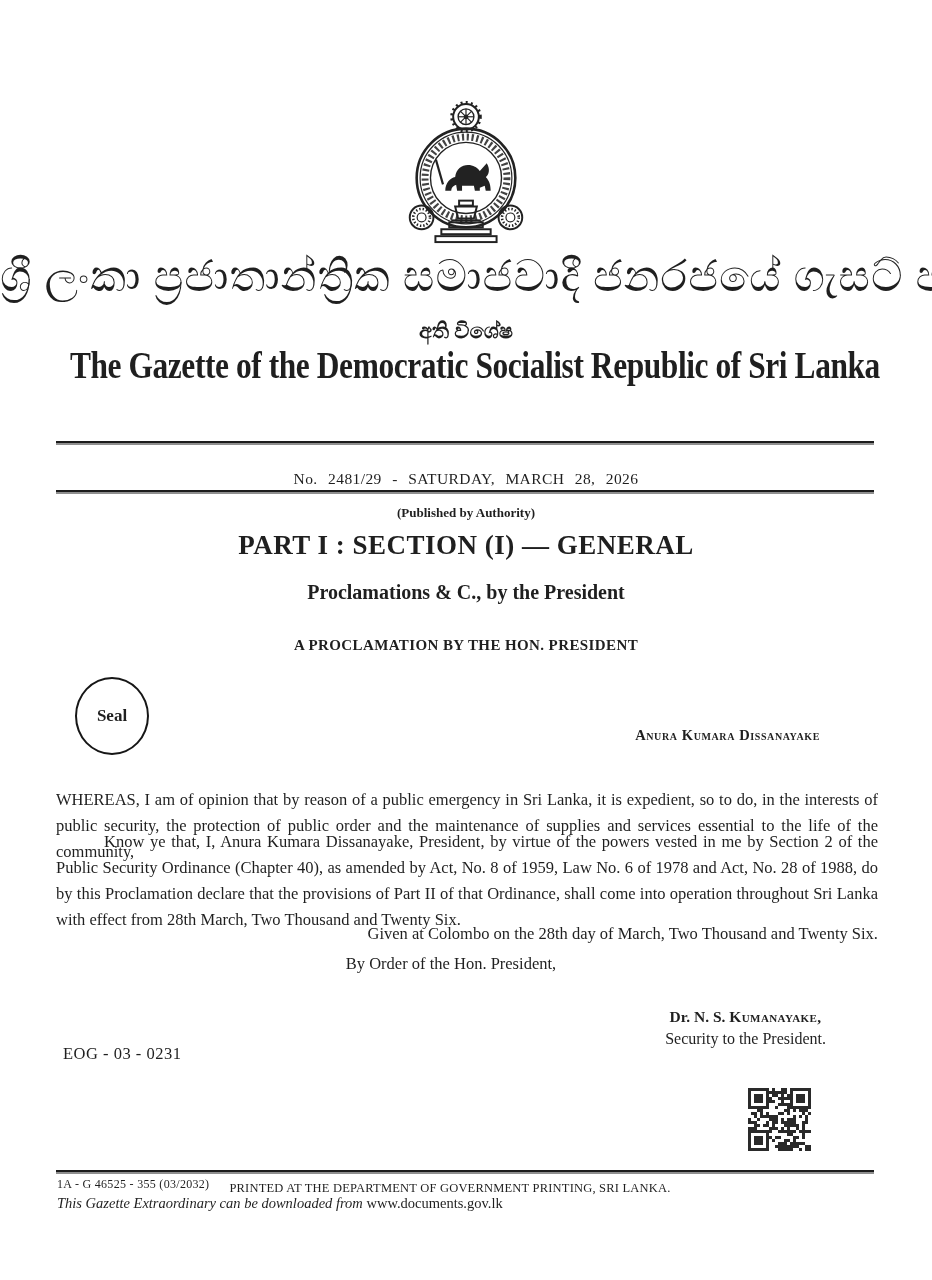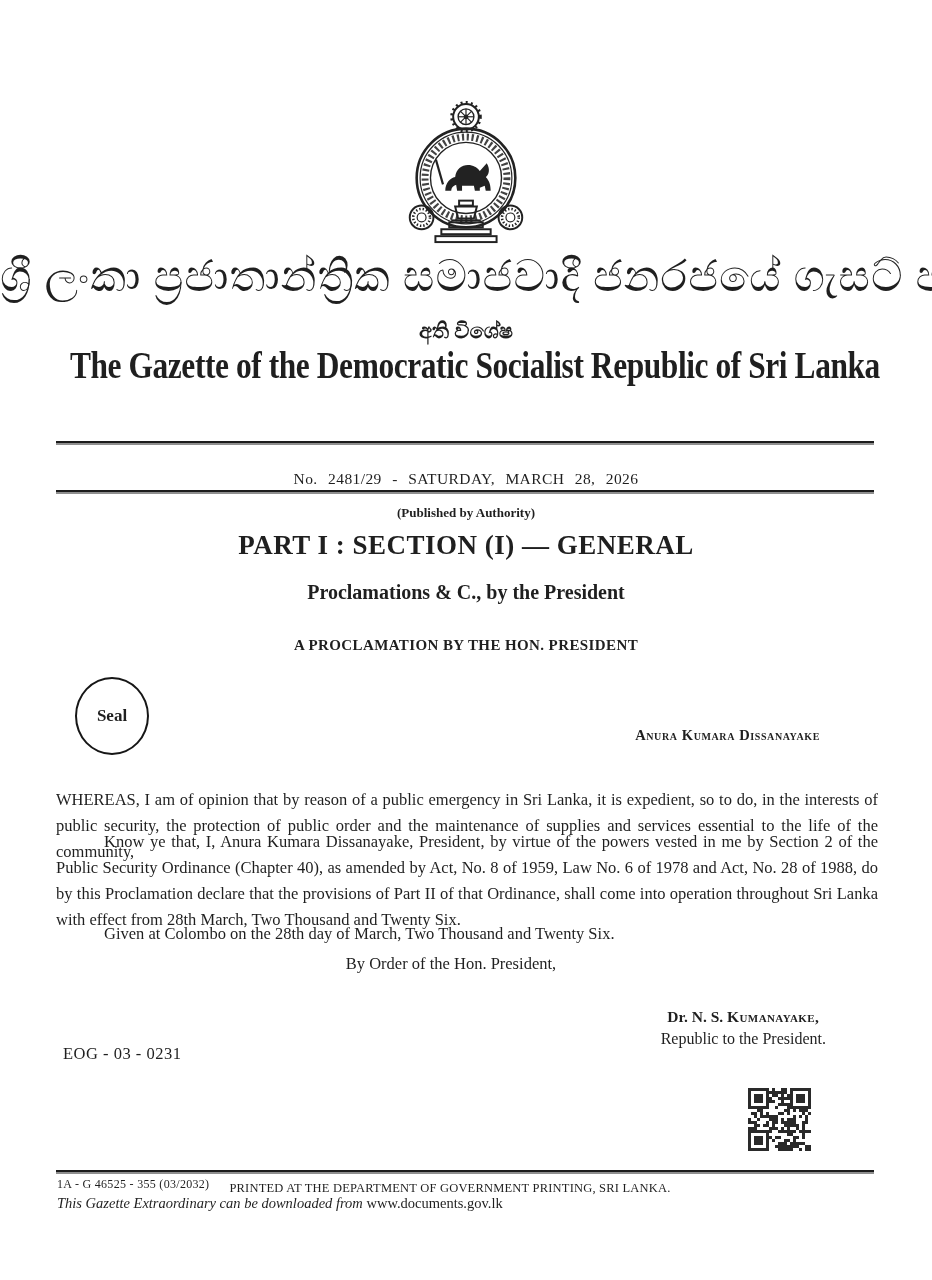--- a/index.html
+++ b/index.html
@@ -55,21 +55,21 @@
     top:727px; right:112px; font-size:14.5px; font-weight:bold;
     font-variant:small-caps; letter-spacing:0.6px;
   }
   .body-text {
     left:56px; width:822px; font-size:16.5px; line-height:26px;
     text-align:justify;
   }
   .indent { text-indent:48px; }
   #para-whereas { top:779px;margin-top:8px; }
   #para-know-ye { top:829px; }
-  #para-given { top:921px; text-align:left; }
+  #para-given { top:921px; text-align:right; }
   #by-order { top:954px; left:56px; width:790px; text-align:center; font-size:16.5px; }
 
   #signature { top:1006px; right:106px; text-align:center; line-height:22px; }
   #signatory-name { font-size:15.5px; font-weight:bold; }
   #signatory-name .sc { font-variant:small-caps; letter-spacing:0.4px; }
   #signatory-title { font-size:16px; }
   #reference-number { top:1044px; left:63px; font-size:16.5px; letter-spacing:0.5px; }
 
   
   #qr { top:1088px; left:748px; width:63px; height:63px; }
@@ -152,21 +152,21 @@
   <div id="president-name" class="abs">Anura Kumara Dissanayake</div>
 
   <p id="para-whereas" class="abs body-text">WHEREAS, I am of opinion that by reason of a public emergency in Sri Lanka, it is expedient, so to do, in the interests of public security, the protection of public order and the maintenance of supplies and services essential to the life of the community,</p>
   <p id="para-know-ye" class="abs body-text indent">Know ye that, I, Anura Kumara Dissanayake, President, by virtue of the powers vested in me by Section 2 of the Public Security Ordinance (Chapter 40), as amended by Act, No. 8 of 1959, Law No. 6 of 1978 and Act, No. 28 of 1988, do by this Proclamation declare that the provisions of Part II of that Ordinance, shall come into operation throughout Sri Lanka with effect from 28th March, Two Thousand and Twenty Six.</p>
   <p id="para-given" class="abs body-text indent">Given at Colombo on the 28th day of March, Two Thousand and Twenty Six.</p>
 
   <div id="by-order" class="abs">By Order of the Hon. President,</div>
 
   <div id="signature" class="abs">
     <div id="signatory-name"><span>Dr. N. S. </span><span class="sc">Kumanayake,</span></div>
-    <div id="signatory-title">Republic to the President.</div>
+    <div id="signatory-title">Security to the President.</div>
   </div>
 
   <div id="reference-number" class="abs">EOG - 03 - 0231</div>
 
   <div id="qr" class="abs">
       <i style="left:0px;top:0px"></i>
       <i style="left:3px;top:0px"></i>
       <i style="left:6px;top:0px"></i>
       <i style="left:9px;top:0px"></i>
       <i style="left:12px;top:0px"></i>

